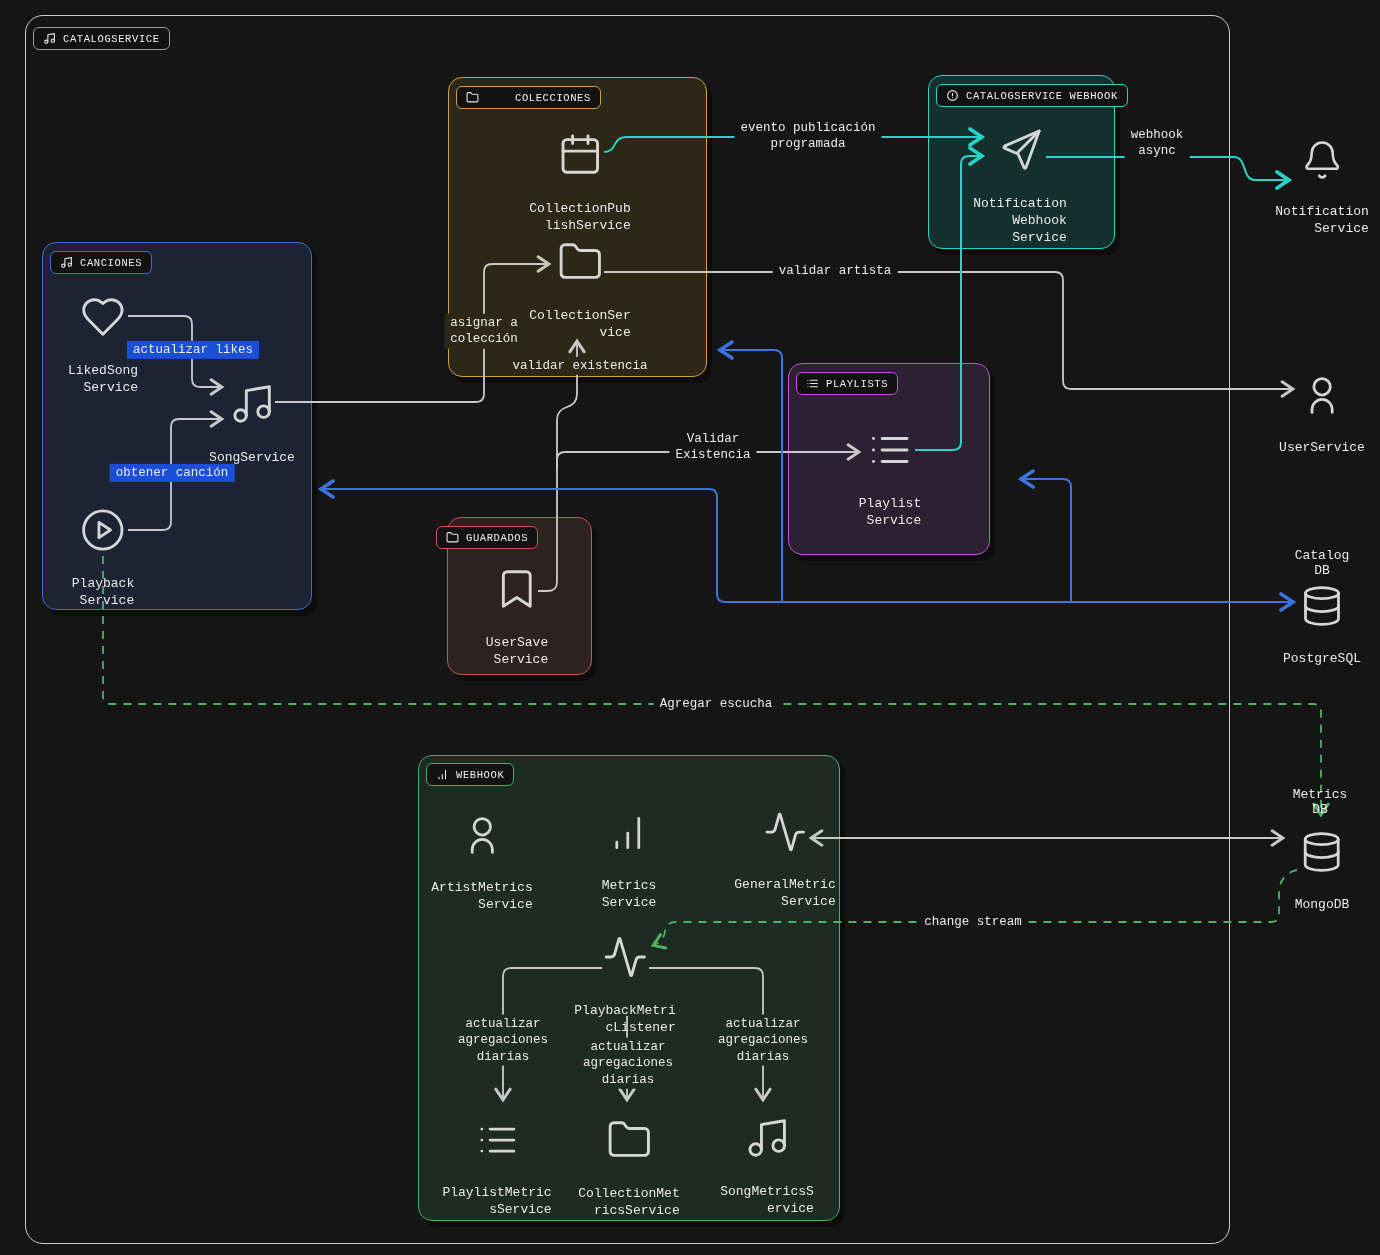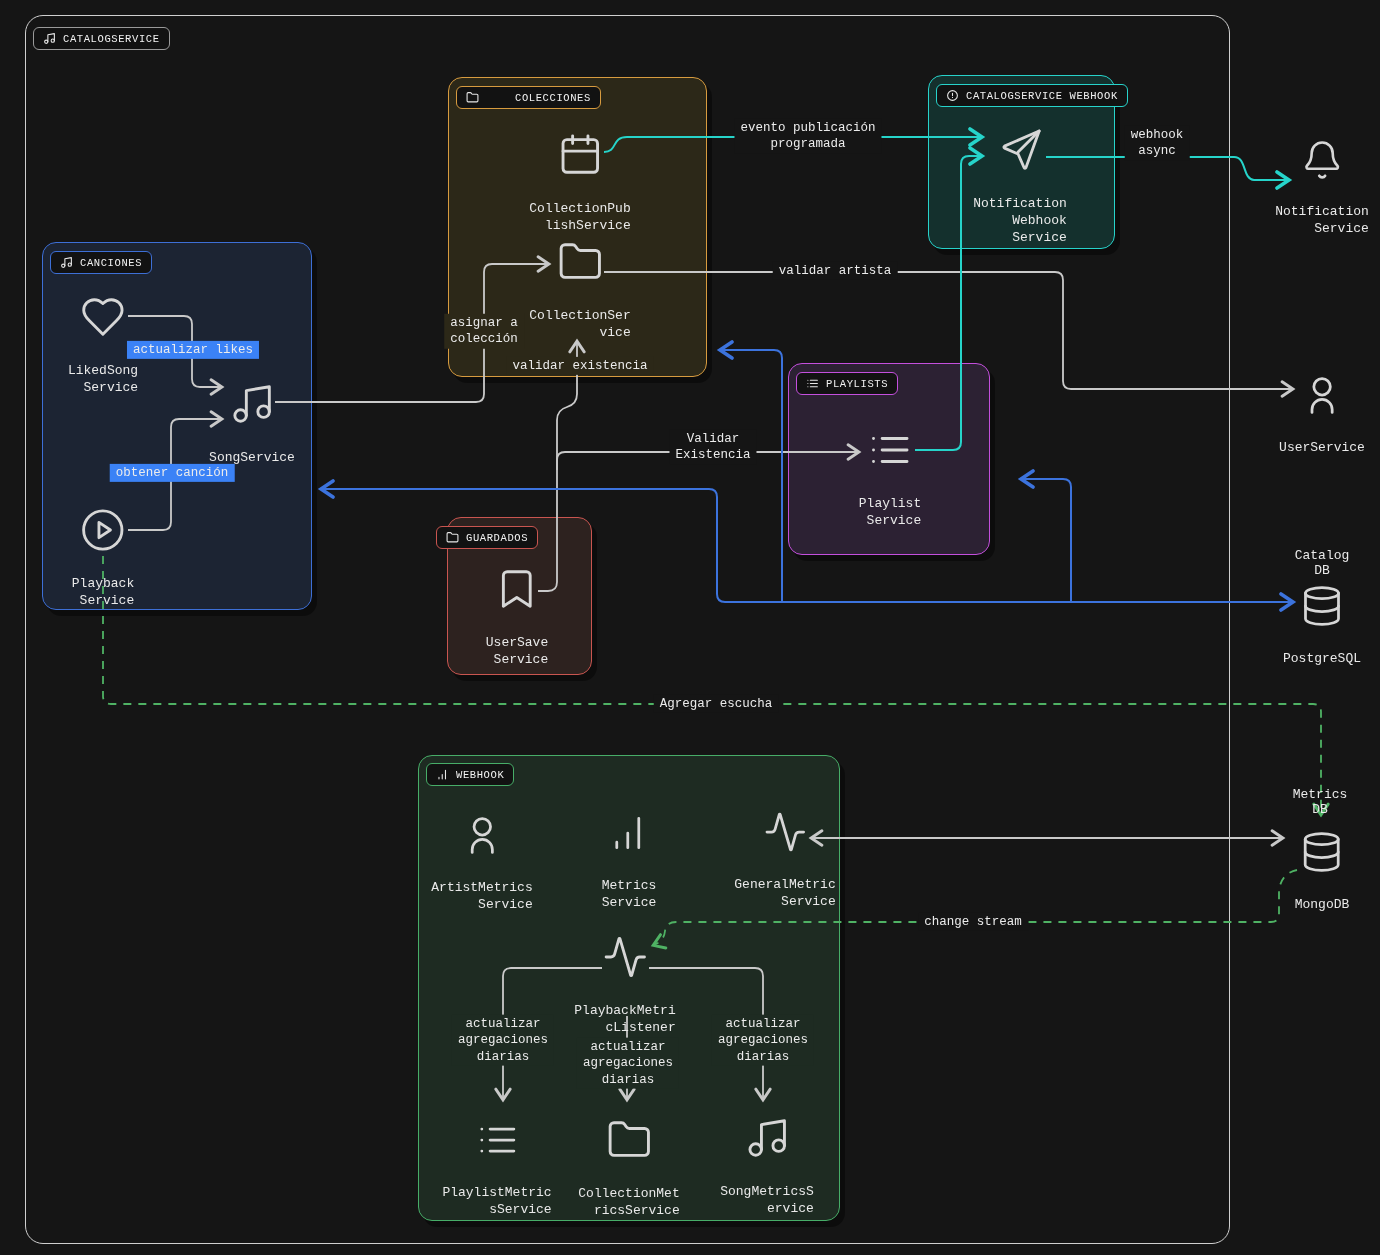--- a/index.html
+++ b/index.html
@@ -14,21 +14,21 @@
          padding:4px 9px;font-size:10.5px;letter-spacing:.6px;color:#f2f2f2;white-space:nowrap;}
   .node{position:absolute;z-index:9;display:flex;flex-direction:column;align-items:center;
         gap:23px;transform:translateX(-50%);text-align:right;}
   .nlabel{font-size:13px;line-height:1.3;color:#eaeaea;white-space:pre-line;}
   .freelabel{position:absolute;z-index:9;transform:translate(-50%,-50%);
              font-size:13px;color:#eaeaea;white-space:pre-line;text-align:center;}
   .elabel{position:absolute;z-index:7;transform:translate(-50%,-50%);
           font-size:12.5px;line-height:1.3;color:#ececec;white-space:pre-line;
           text-align:center;padding:1px 6px;}
   .bg-page{background:#151515;}
-  .bg-canciones{background:#3b82f6;}
+  .bg-canciones{background:#1d4ed8;}
   .bg-colec{background:#2c2818;}
   .bg-metri{background:#1e2b22;}
   .ic *{stroke:#d6d6d6;fill:none;stroke-width:1.5;stroke-linecap:round;stroke-linejoin:round;}
   .bic *{stroke:#e8e8e8;fill:none;stroke-width:2;stroke-linecap:round;stroke-linejoin:round;}
   .edge{fill:none;}
 </style>
 </head>
 <body>
 
 <svg width="0" height="0" style="position:absolute">

